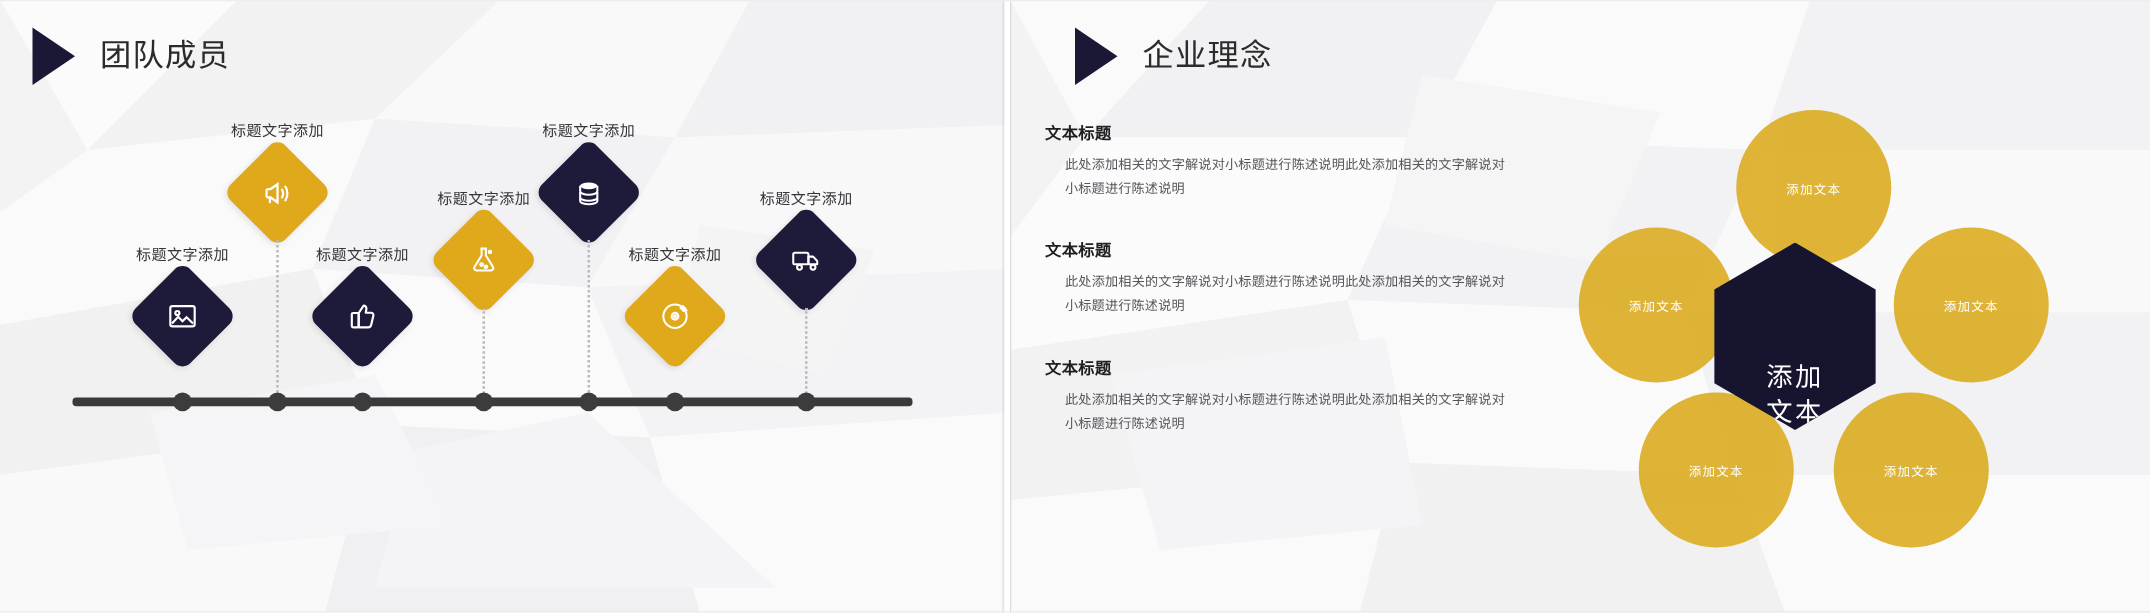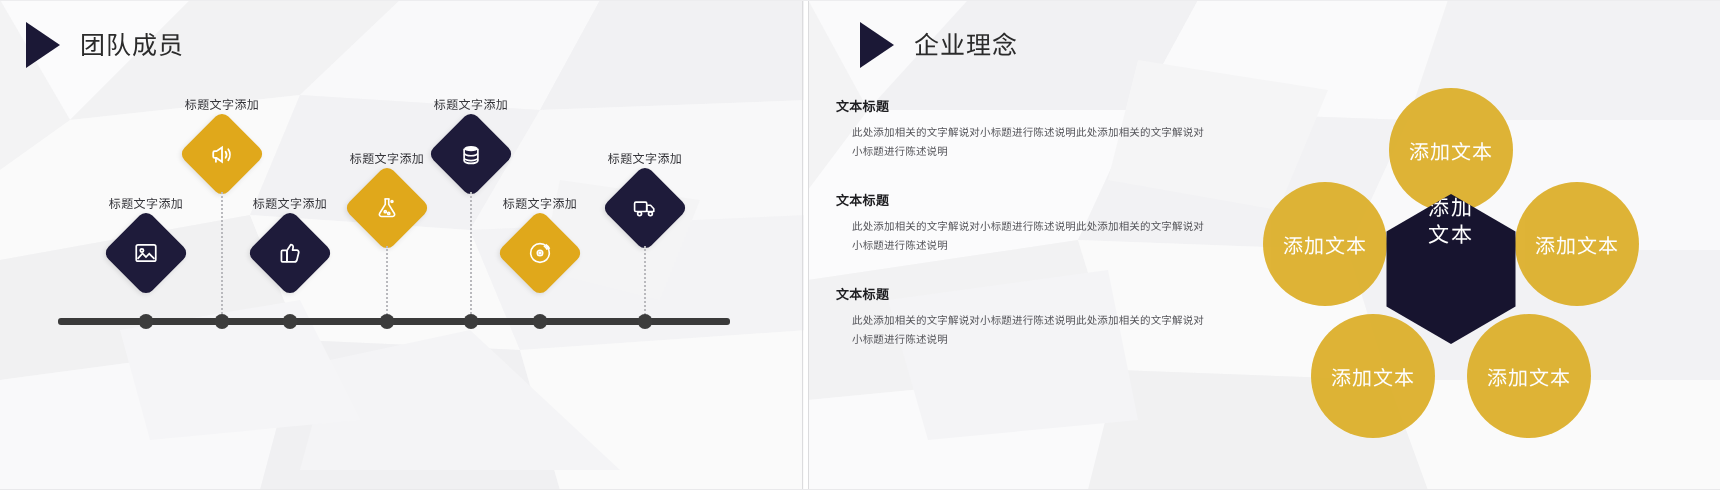--- a/index.html
+++ b/index.html
@@ -95,32 +95,32 @@
     text-align:justify;
     margin-left:16px;
   }
 
   
   #flower{position:absolute;left:1195px;top:88px;width:512px;height:330px;}
   .petal{
     position:absolute;width:124px;height:124px;border-radius:50%;
     background:#dcae26;opacity:.92;
     display:flex;align-items:center;justify-content:center;
-    color:#ffffff;font-size:20px;letter-spacing:1px;
+    color:#ffffff;font-size:10px;letter-spacing:1px;
   }
   #petal-0{left:194px;top:0px;}
   #petal-1{left:320px;top:94px;}
   #petal-2{left:272px;top:226px;}
   #petal-3{left:116px;top:226px;}
   #petal-4{left:68px;top:94px;}
   .petal .ptxt{position:relative;z-index:2;white-space:nowrap;}
   #flower-core{
-    position:absolute;left:181px;top:106px;width:150px;height:150px;
+    position:absolute;left:166px;top:106px;width:150px;height:150px;
     background:#17142f;border-radius:34px;
-    display:flex;align-items:flex-start;justify-content:center;
+    display:flex;align-items:flex-end;justify-content:center;
     color:#fff;font-size:21px;line-height:1.3;text-align:center;z-index:3;
     letter-spacing:2px;
     clip-path:polygon(50% 0%,93% 25%,93% 75%,50% 100%,7% 75%,7% 25%);
   }
 </style>
 </head>
 <body>
 
 <div class="stage">
 

